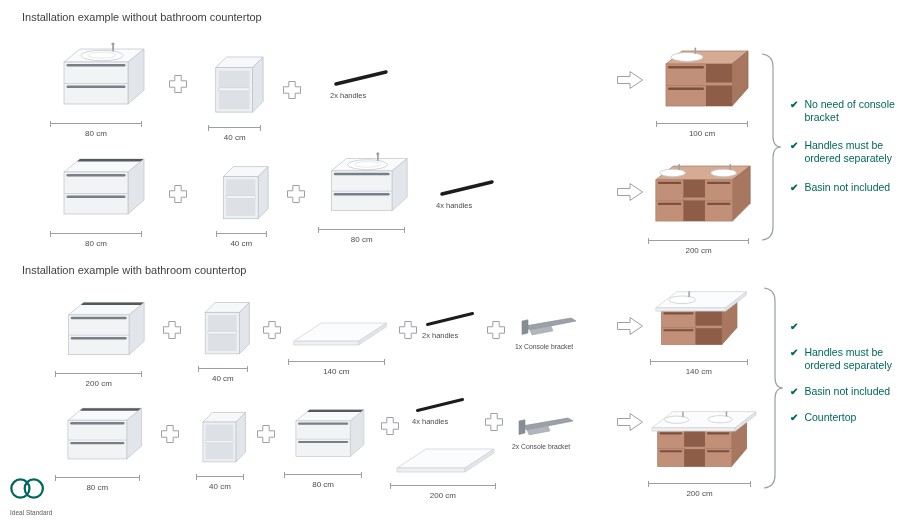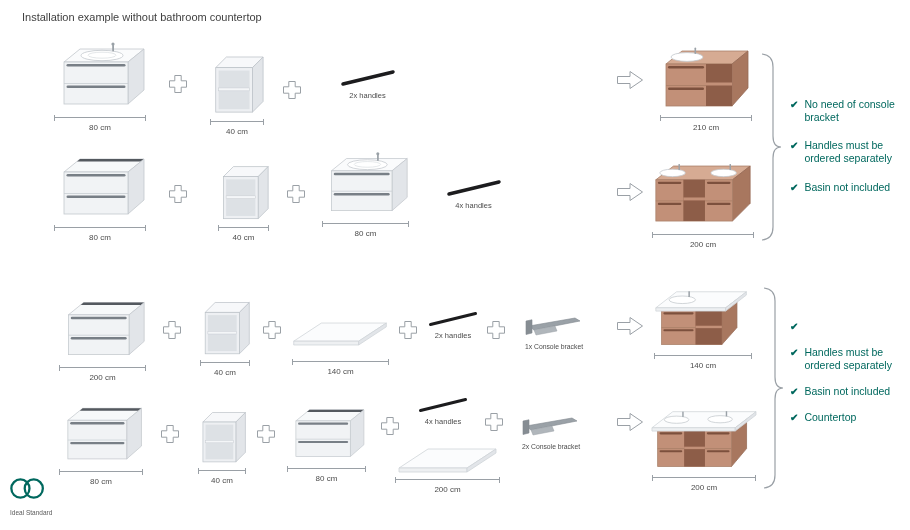--- a/index.html
+++ b/index.html
@@ -1,22 +1,22 @@
 <!DOCTYPE html>
 <html><head>
 <meta charset="utf-8">
 <style>
   * { margin:0; padding:0; box-sizing:border-box; }
   body { font-family:"Liberation Sans", sans-serif; background:#ffffff; }
   .canvas { position:relative; width:910px; height:530px; background:#ffffff; overflow:hidden; }
   .abs { position:absolute; }
   .section-title { position:absolute; font-size:11px; color:#3f3f3f; }
-  .item { position:absolute; display:flex; flex-direction:column; align-items:center; }
+  .item { position:absolute; display:flex; flex-direction:column; align-items:flex-start; }
   .item svg { display:block; }
-  .dim { width:92%; margin-top:1px; }
+  .dim { width:92%; margin-top:7px; }
   .dim-line { height:5px; border-top:1px solid #9aa0a6; position:relative; }
   .dim-line::before, .dim-line::after { content:""; position:absolute; top:-3px; width:1px; height:6px; background:#9aa0a6; }
   .dim-line::before { left:0; } .dim-line::after { right:0; }
   .dim-text { text-align:center; font-size:8px; color:#4c4c4c; margin-top:1px; }
   .part-label { font-size:7.5px; color:#4c4c4c; margin-top:3px; text-align:center; white-space:nowrap; }
   .part-label.small { font-size:6.8px; }
   .notes { position:absolute; display:flex; flex-direction:column; }
   .notes.s1 { gap:15px; }
   .notes.s2 { gap:13px; }
   .note { display:flex; gap:6px; align-items:flex-start; }
@@ -179,21 +179,21 @@
   </div>
   <svg class="abs" style="left:616px;top:70px" width="28" height="20" viewBox="0 0 28 20">
       <use href="#sym-arrow"></use>
     </svg>
   <div class="item" style="left:656px;top:44px;width:100px">
     <svg width="100" height="72" viewBox="0 0 100 72">
         <use href="#sym-asm120"></use>
       </svg>
     <div class="dim">
       <div class="dim-line"></div>
-      <div class="dim-text">210 cm</div>
+      <div class="dim-text">100 cm</div>
     </div>
   </div>
 
   <div class="item" style="left:50px;top:150px;width:100px">
     <svg width="100" height="76" viewBox="0 0 100 76">
         <use href="#sym-vanity"></use>
       </svg>
     <div class="dim">
       <div class="dim-line"></div>
       <div class="dim-text">80 cm</div>
@@ -253,20 +253,21 @@
     <div class="note">
       <span class="check">✔</span>
       <span class="txt">Handles must be ordered separately</span>
     </div>
     <div class="note">
       <span class="check">✔</span>
       <span class="txt">Basin not included</span>
     </div>
   </div>
 
+  <div class="section-title" style="left:22px;top:264px">Installation example with bathroom countertop</div>
 
   <div class="item" style="left:55px;top:294px;width:95px">
     <svg width="95" height="72" viewBox="0 0 100 76">
         <use href="#sym-vanity"></use>
       </svg>
     <div class="dim">
       <div class="dim-line"></div>
       <div class="dim-text">200 cm</div>
     </div>
   </div>

